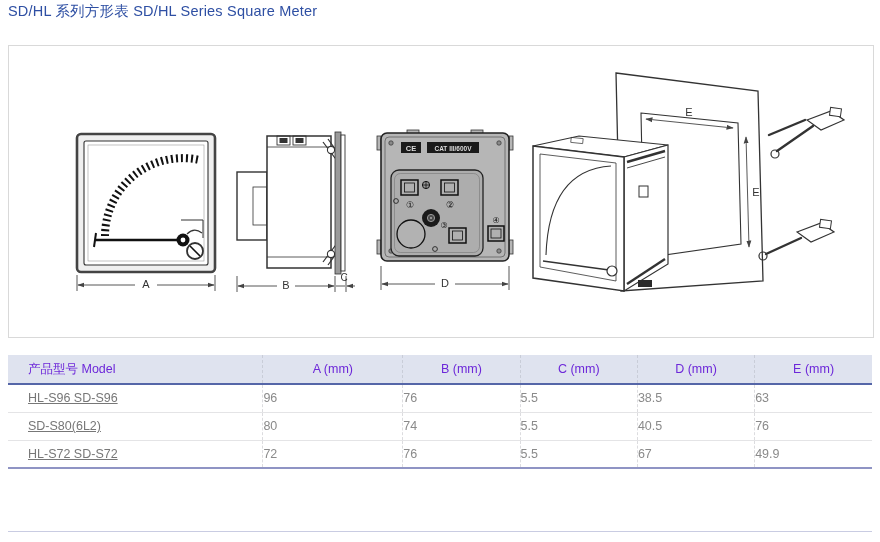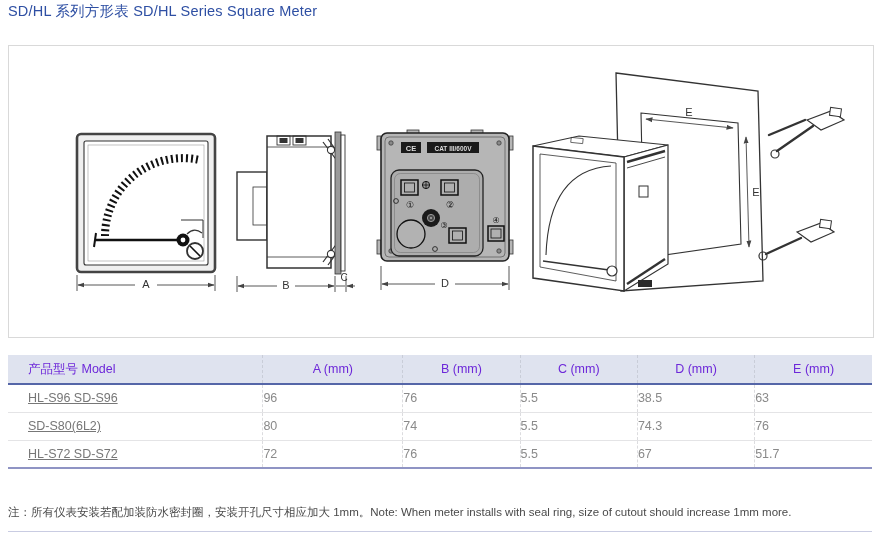--- a/index.html
+++ b/index.html
@@ -229,30 +229,29 @@
         <td>76</td>
         <td>5.5</td>
         <td>38.5</td>
         <td>63</td>
       </tr>
       <tr>
         <td>SD-S80(6L2)</td>
         <td>80</td>
         <td>74</td>
         <td>5.5</td>
-        <td>74.3</td>
+        <td>40.5</td>
         <td>76</td>
       </tr>
       <tr>
         <td>HL-S72 SD-S72</td>
         <td>72</td>
         <td>76</td>
         <td>5.5</td>
         <td>67</td>
-        <td>51.7</td>
+        <td>49.9</td>
       </tr>
     </tbody>
   </table>
 
-  <div class="note-line">注：所有仪表安装若配加装防水密封圈，安装开孔尺寸相应加大 1mm。Note: When meter installs with seal ring, size of cutout should increase 1mm more.</div>
   <div class="bottom-divider"></div>
 
 </div>
 
 </body></html>

